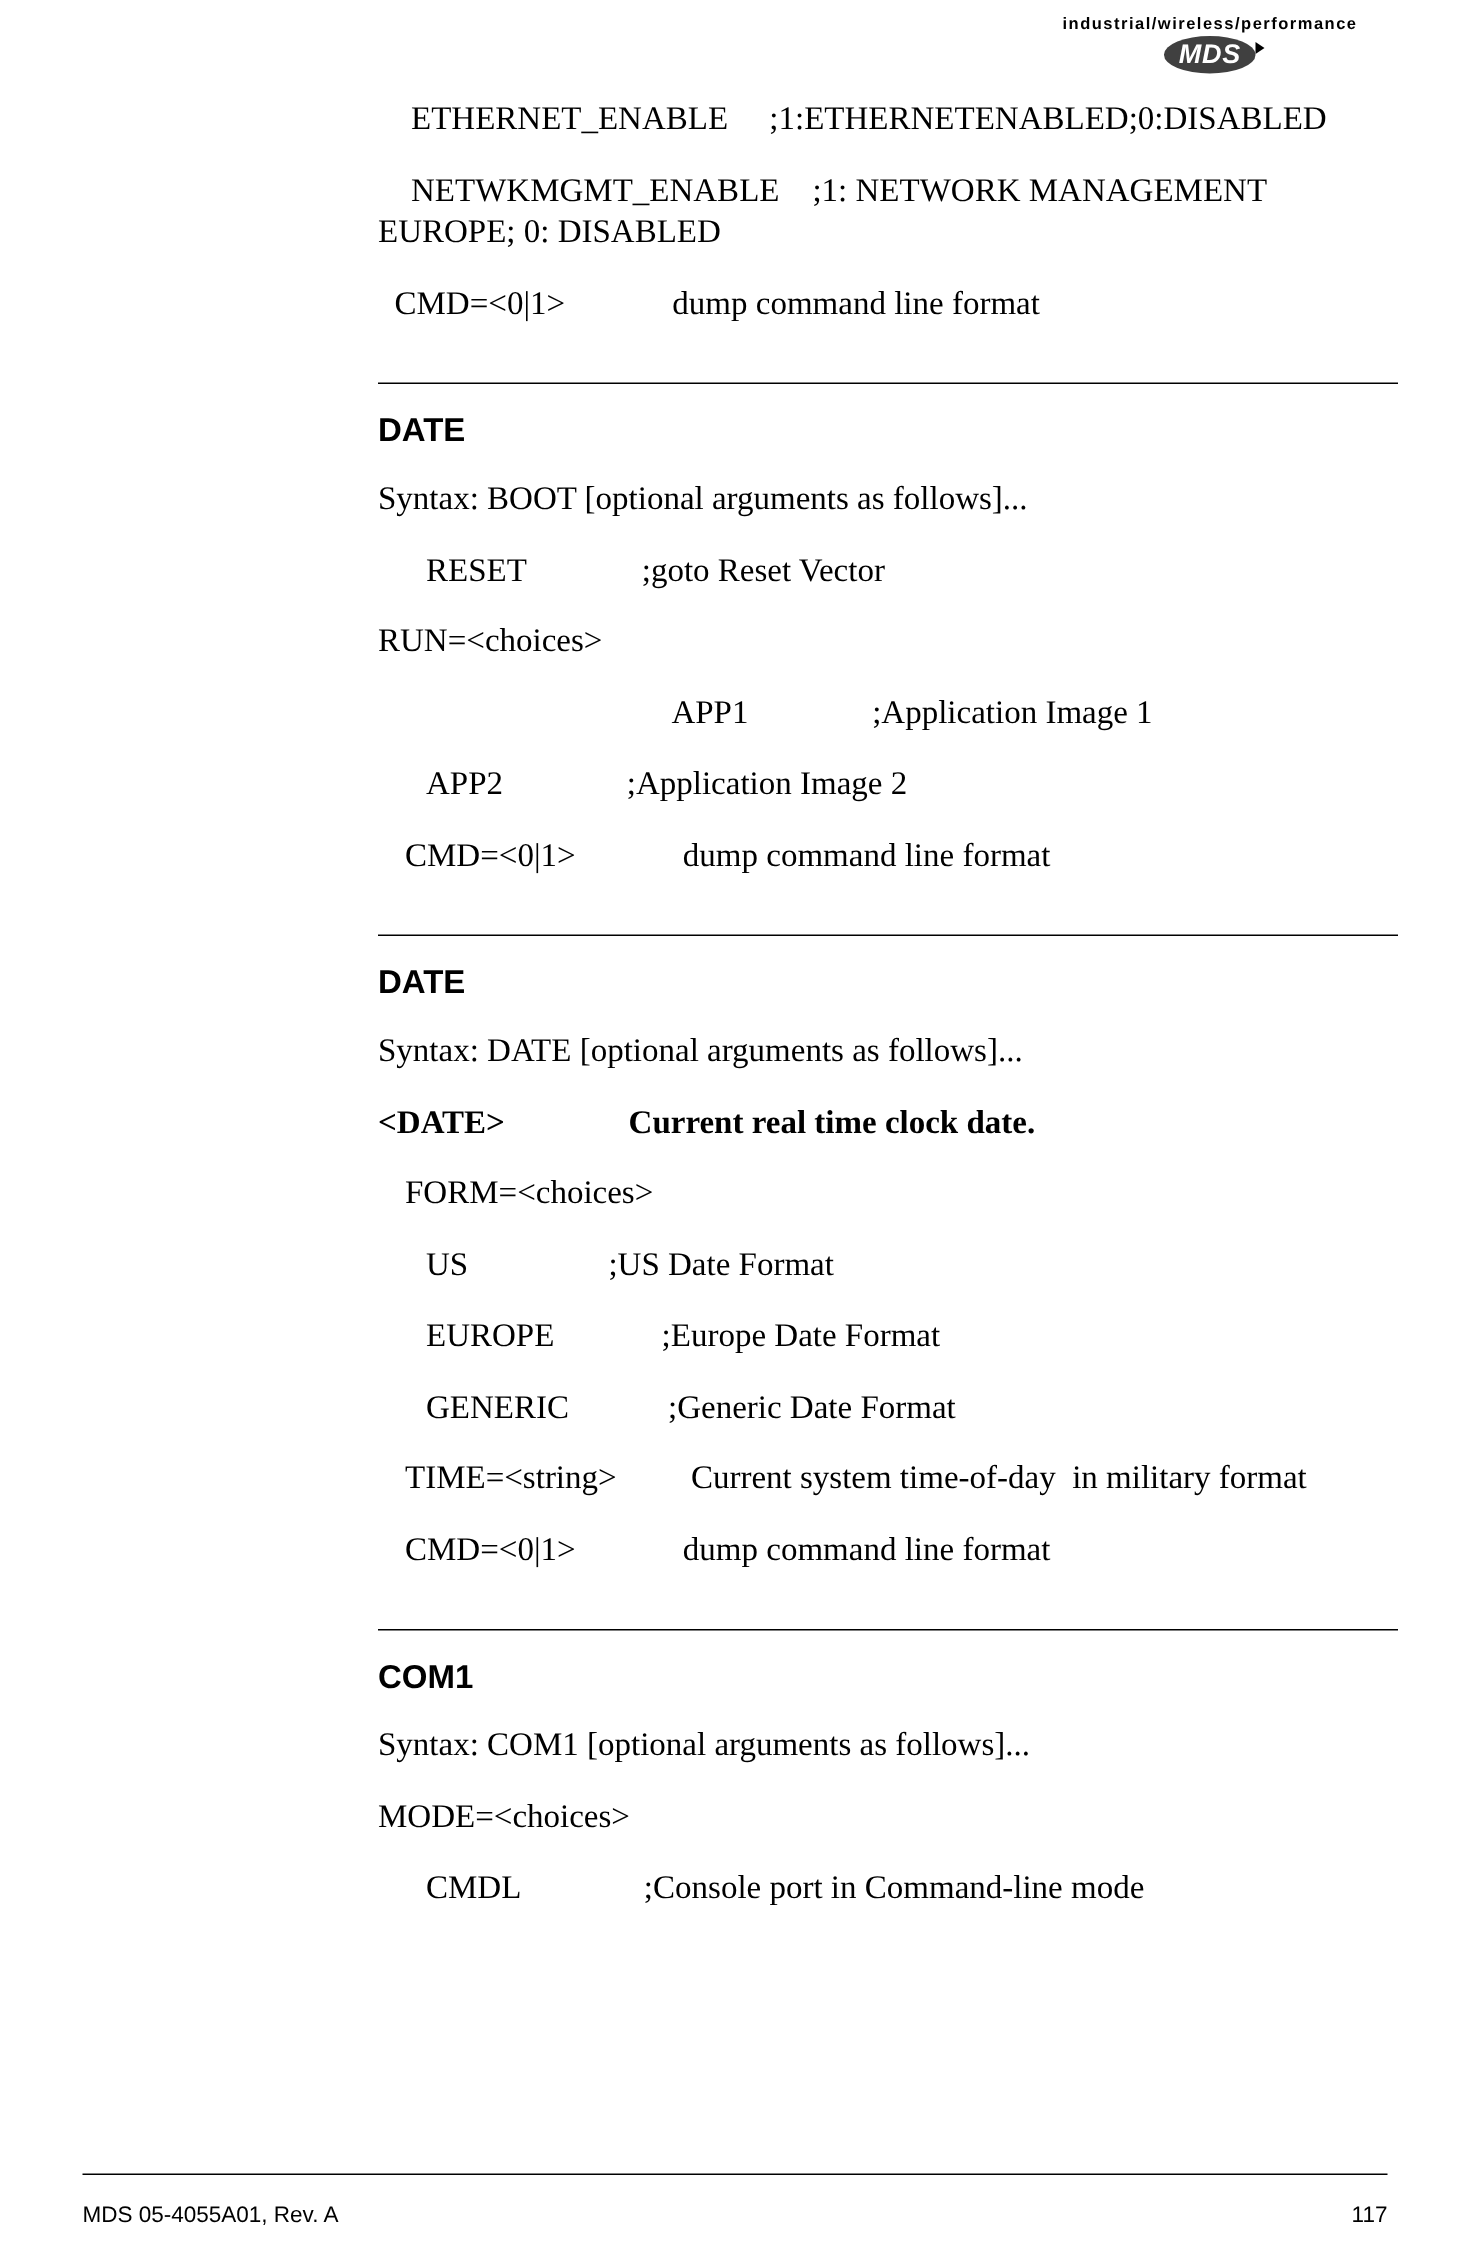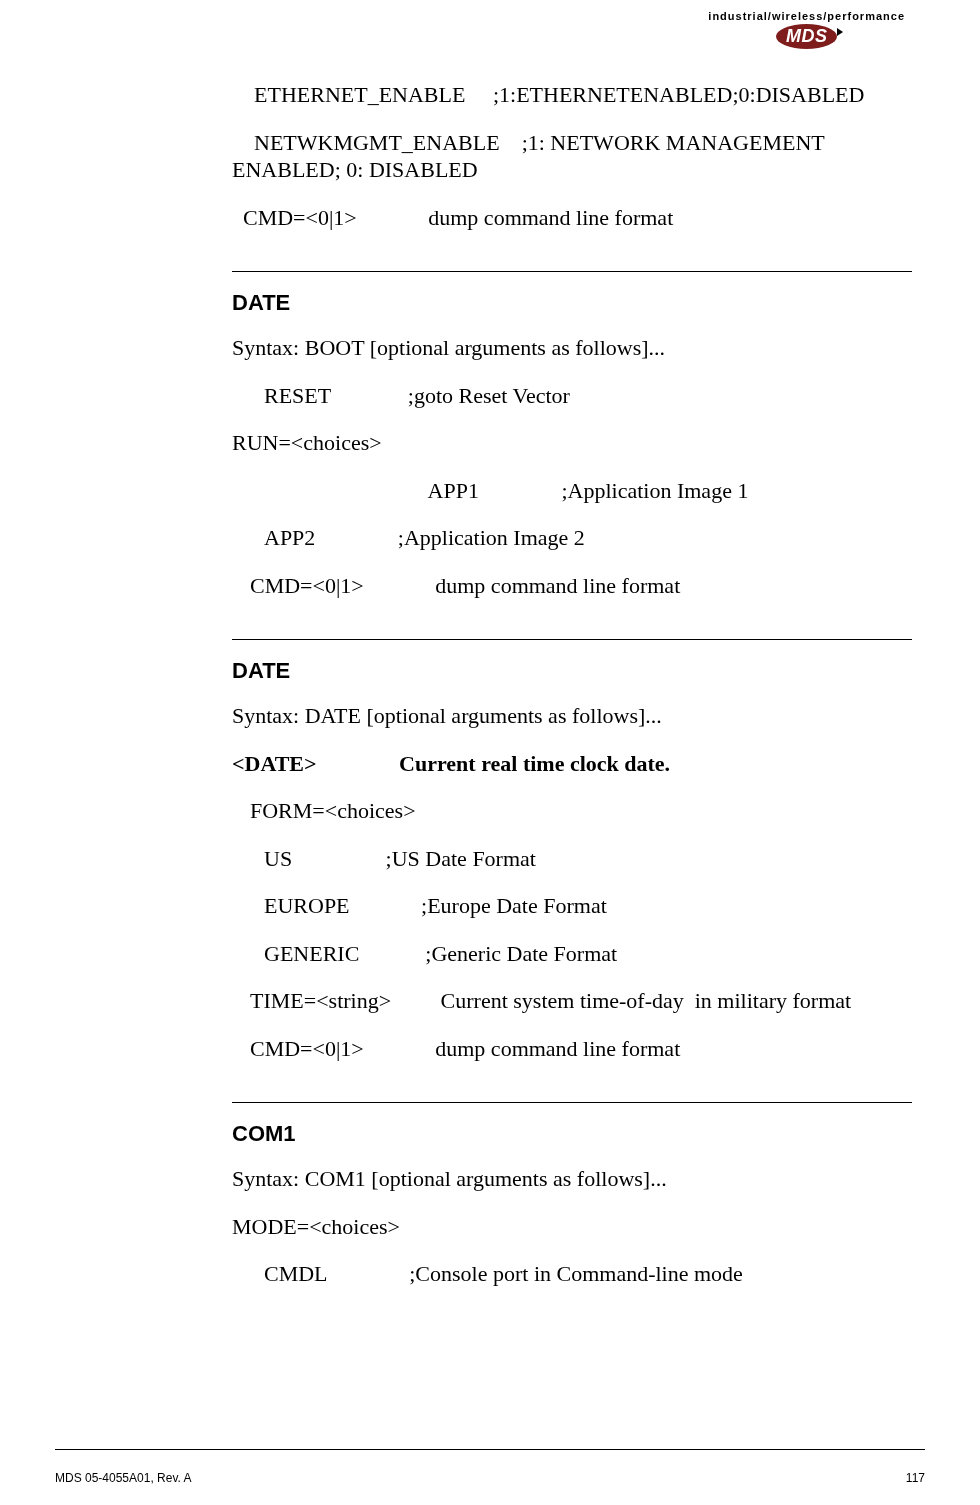--- a/index.html
+++ b/index.html
@@ -21,21 +21,21 @@
     .logo-tagline {
       font-family: Arial, Helvetica, sans-serif;
       font-size: 11px;
       font-weight: bold;
       letter-spacing: 1px;
       color: #000;
     }
     .logo-mark {
       display: inline-block;
       margin-top: 2px;
-      background: #7f1d1d;
+      background: #404040;
       color: #fff;
       font-family: Arial, Helvetica, sans-serif;
       font-weight: bold;
       font-style: italic;
       font-size: 18px;
       padding: 2px 10px;
       border-radius: 50%;
       letter-spacing: 0.5px;
       position: relative;
     }
@@ -45,23 +45,22 @@
       right: -6px;
       top: 4px;
       width: 0; height: 0;
       border-top: 4px solid transparent;
       border-bottom: 4px solid transparent;
       border-left: 6px solid #000;
     }
     .content {
       position: absolute;
       top: 65px;
-      left: 232px;
+      left: 252px;
       width: 680px;
-      margin-top: 16px;
     }
     .para {
       margin-bottom: 20px;
       line-height: 1.25;
     }
     .indent-small { padding-left: 18px; }
     .indent-med   { padding-left: 32px; }
     .section-rule {
       border: none;
       border-top: 1.5px solid #000;
@@ -82,35 +81,35 @@
       border-top: 1px solid #000;
     }
     .footer {
       position: absolute;
       left: 55px;
       right: 55px;
       bottom: 20px;
       display: flex;
       justify-content: space-between;
       font-family: Arial, Helvetica, sans-serif;
-      font-size: 12px;
+      font-size: 15px;
     }
   </style>
 </head>
 <body>
 
 <div class="header-logo">
   <div class="logo-tagline">industrial/wireless/performance</div>
   <div class="logo-mark">MDS</div>
 </div>
 
 <div class="content">
 
   <p class="para" style="white-space:pre-wrap;">    ETHERNET_ENABLE     ;1:ETHERNETENABLED;0:DISABLED</p>
-  <p class="para" style="white-space:pre-wrap;">    NETWKMGMT_ENABLE    ;1: NETWORK MANAGEMENT ENABLED; 0: DISABLED</p>
+  <p class="para" style="white-space:pre-wrap;">    NETWKMGMT_ENABLE    ;1: NETWORK MANAGEMENT EUROPE; 0: DISABLED</p>
   <p class="para" style="white-space:pre-wrap;">  CMD=&lt;0|1&gt;             dump command line format</p>
 
   <hr class="section-rule">
   <h3 class="section-heading">DATE</h3>
   <p class="para">Syntax: BOOT [optional arguments as follows]...</p>
   <p class="para indent-med" style="white-space:pre;">RESET              ;goto Reset Vector</p>
   <p class="para">RUN=&lt;choices&gt;</p>
   <p class="para indent-med" style="white-space:pre;text-align:center;">APP1               ;Application Image 1</p>
   <p class="para indent-med" style="white-space:pre;">APP2               ;Application Image 2</p>
   <p class="para indent-small" style="white-space:pre;">CMD=&lt;0|1&gt;             dump command line format</p>

